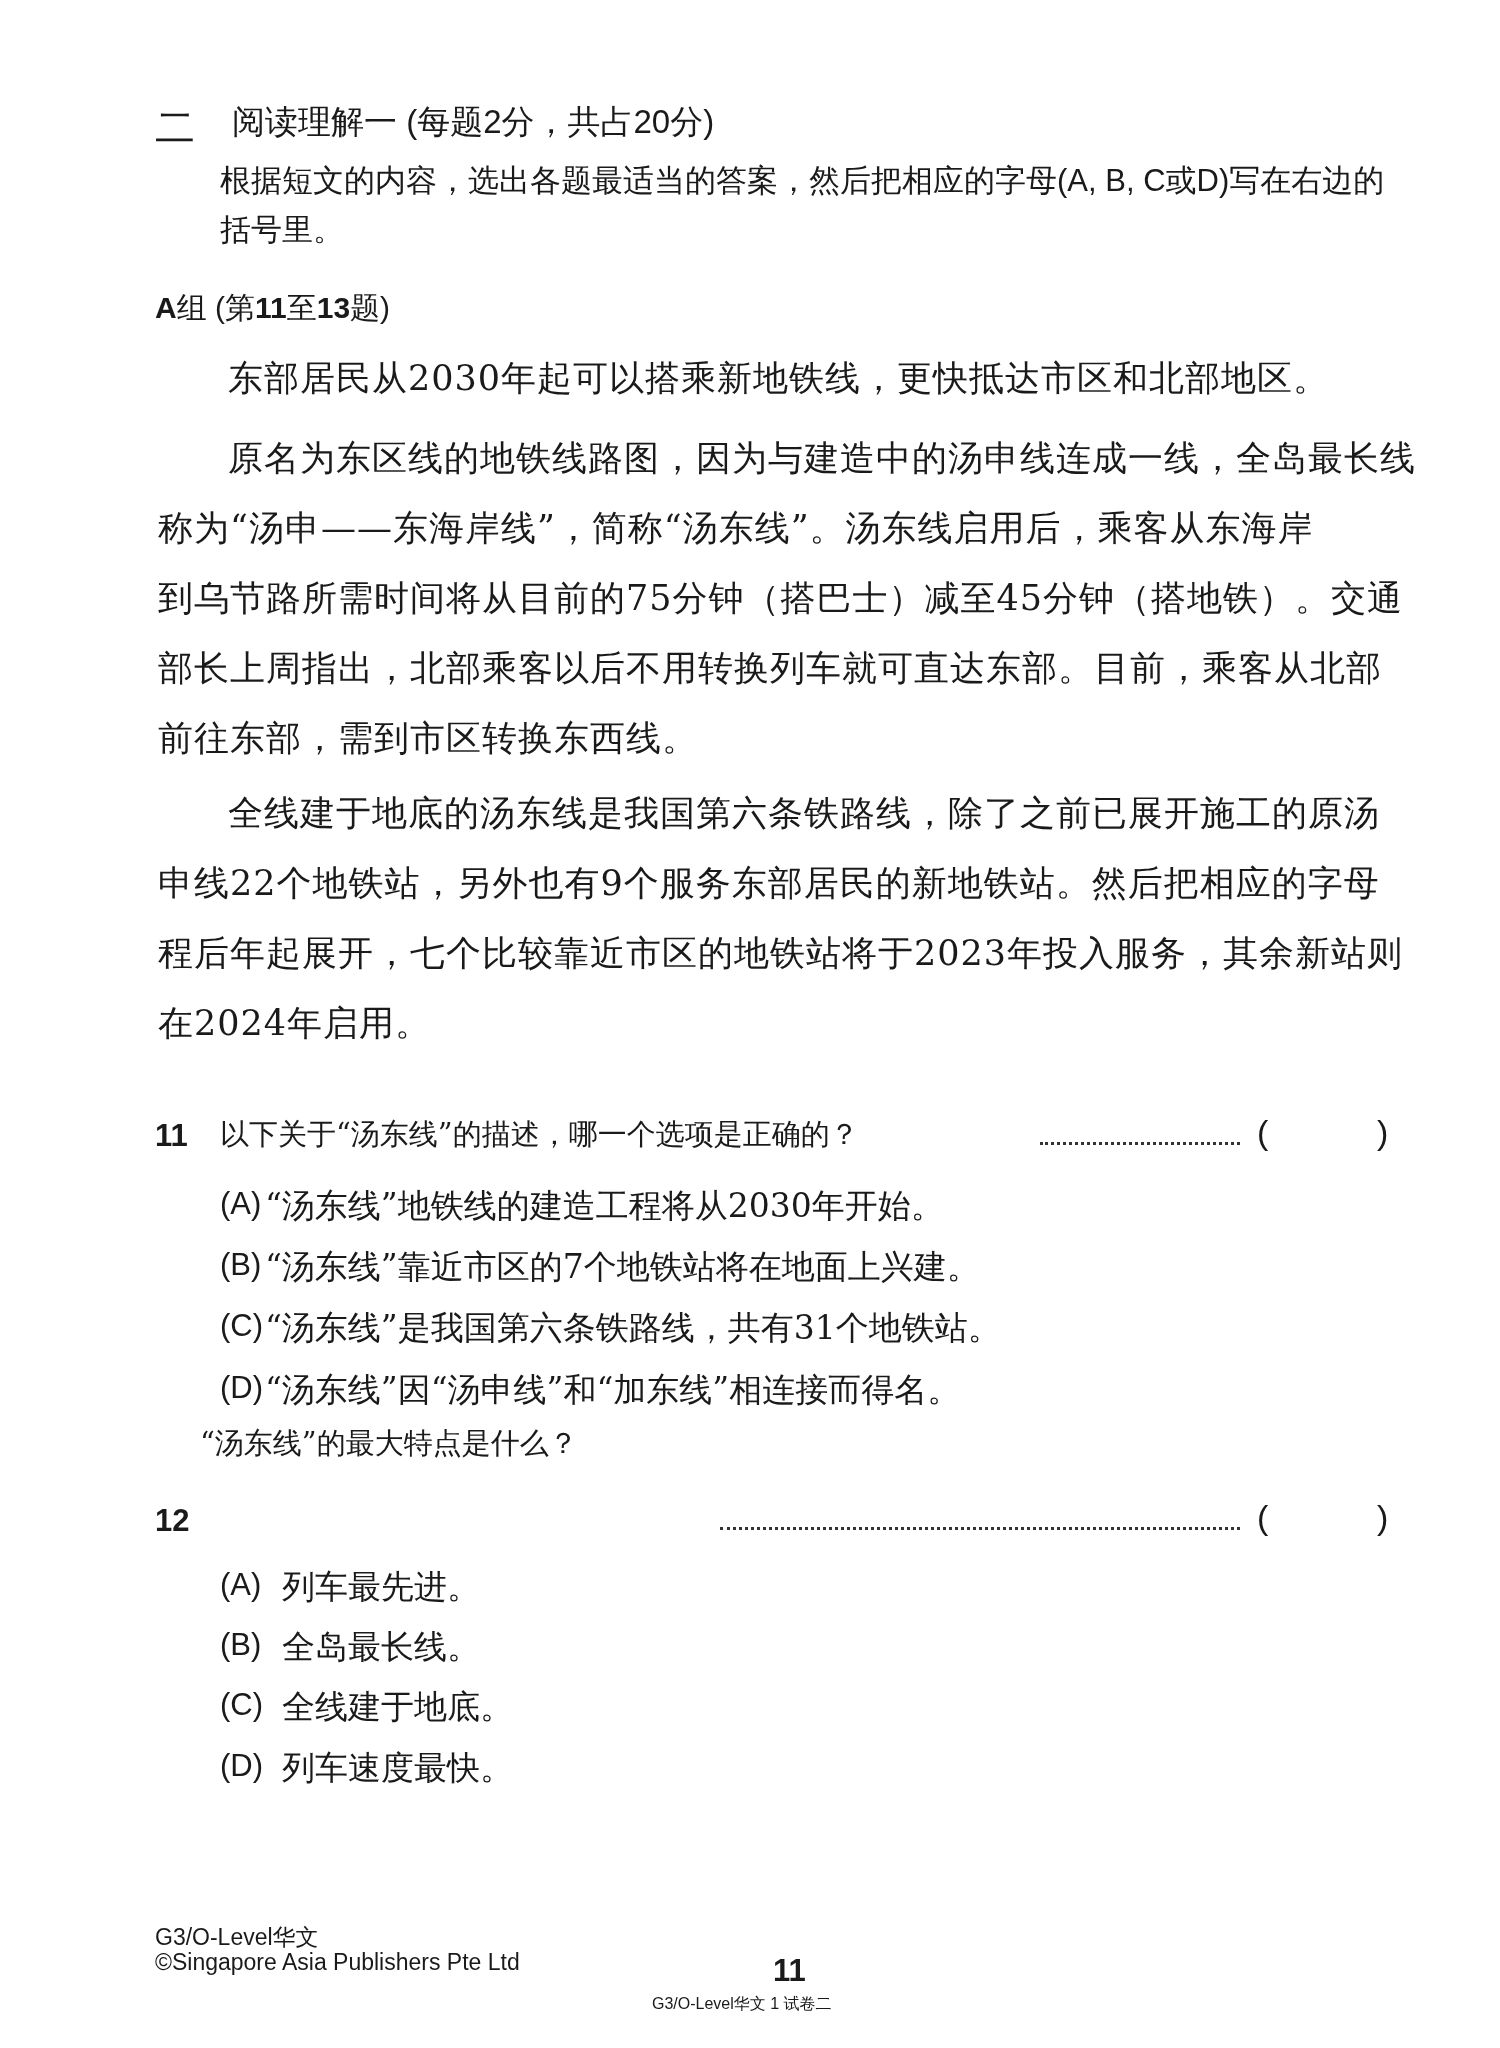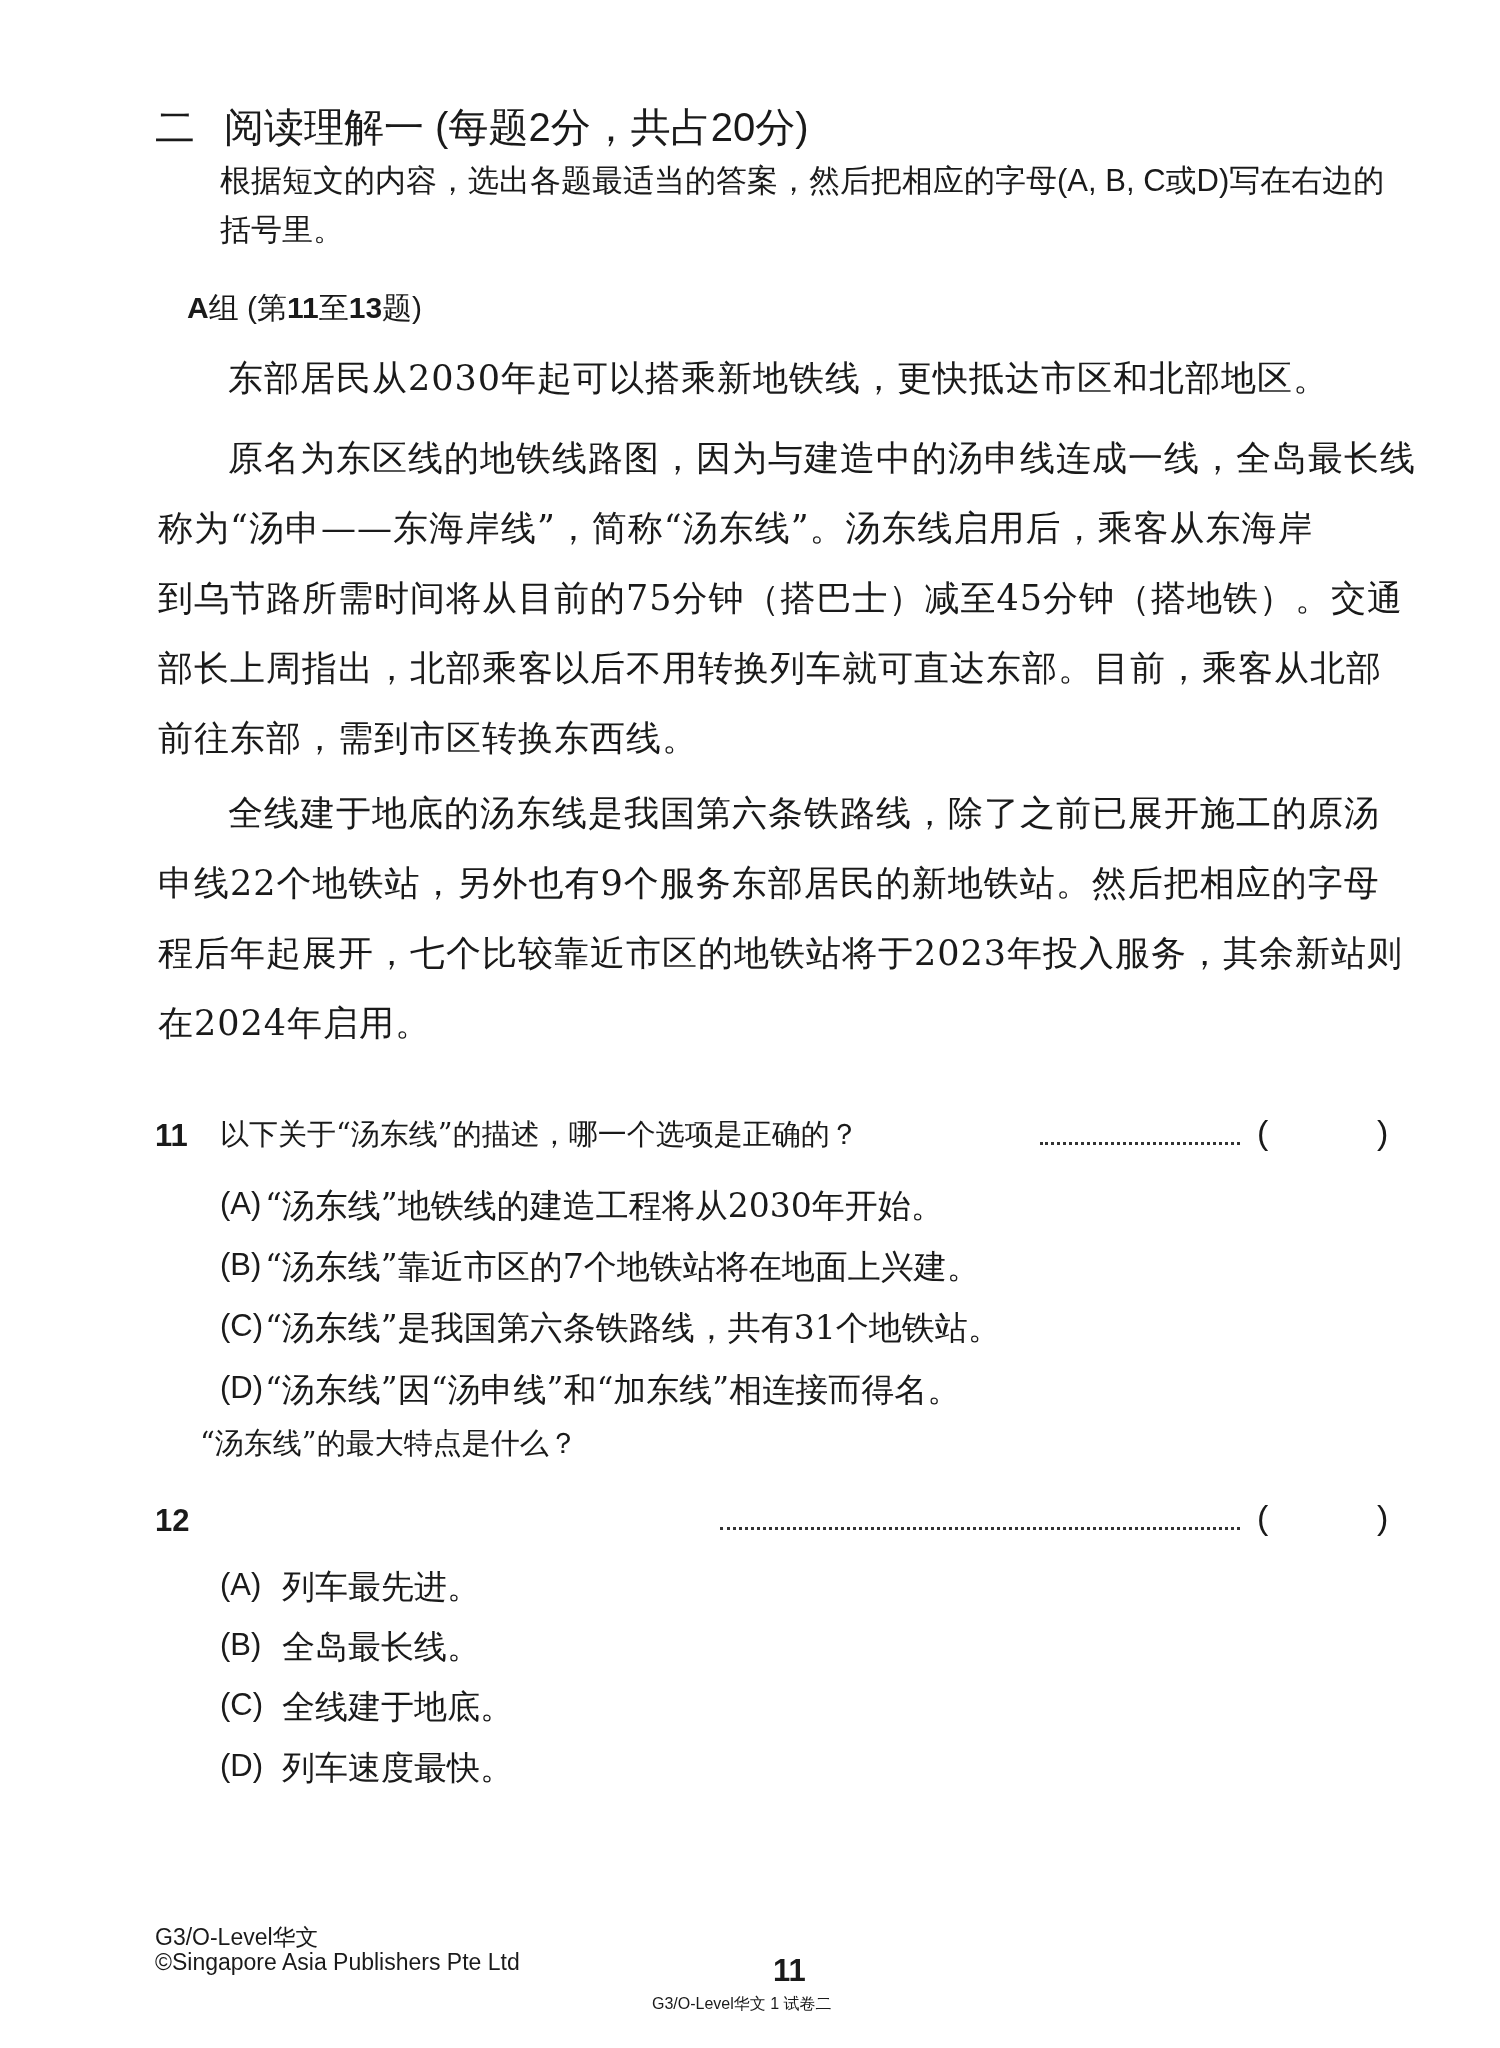--- a/index.html
+++ b/index.html
@@ -2,23 +2,23 @@
 <html><head>
 <meta charset="utf-8">
 <style>
   html, body { margin:0; padding:0; background:#ffffff; }
   body { width:1500px; height:2048px; position:relative; overflow:hidden; color:#1a1a1a; }
   .sans { font-family: "Liberation Sans", "DejaVu Sans", sans-serif; }
   .serif { font-family: "DejaVu Serif", "Liberation Serif", serif; }
   .abs { position:absolute; white-space:nowrap; }
 
   .sec-num { left:155px; top:100px; font-size:40px; }
-  .sec-title { left:224px; top:100px; font-size:40px; }
+  .sec-title { left:232px; top:100px; font-size:33px; }
   .instr { left:220px; font-size:31px; }
-  .group { left:155px; top:288px; font-size:30px;margin-left:32px; }
+  .group { left:155px; top:288px; font-size:30px; }
   .group b { font-weight:bold; }
 
   .para-line { left:158px; font-size:35px; letter-spacing:1px; }
   .indent { left:228px; }
 
   .qnum { left:155px; font-size:31px; font-weight:bold; }
   .qtext { left:220px; font-size:29px; }
   .dots { position:absolute; border-bottom:3px dotted #333; height:0; }
   .bracket { font-size:34px; }
   .opt-letter { left:220px; font-size:31px; }

